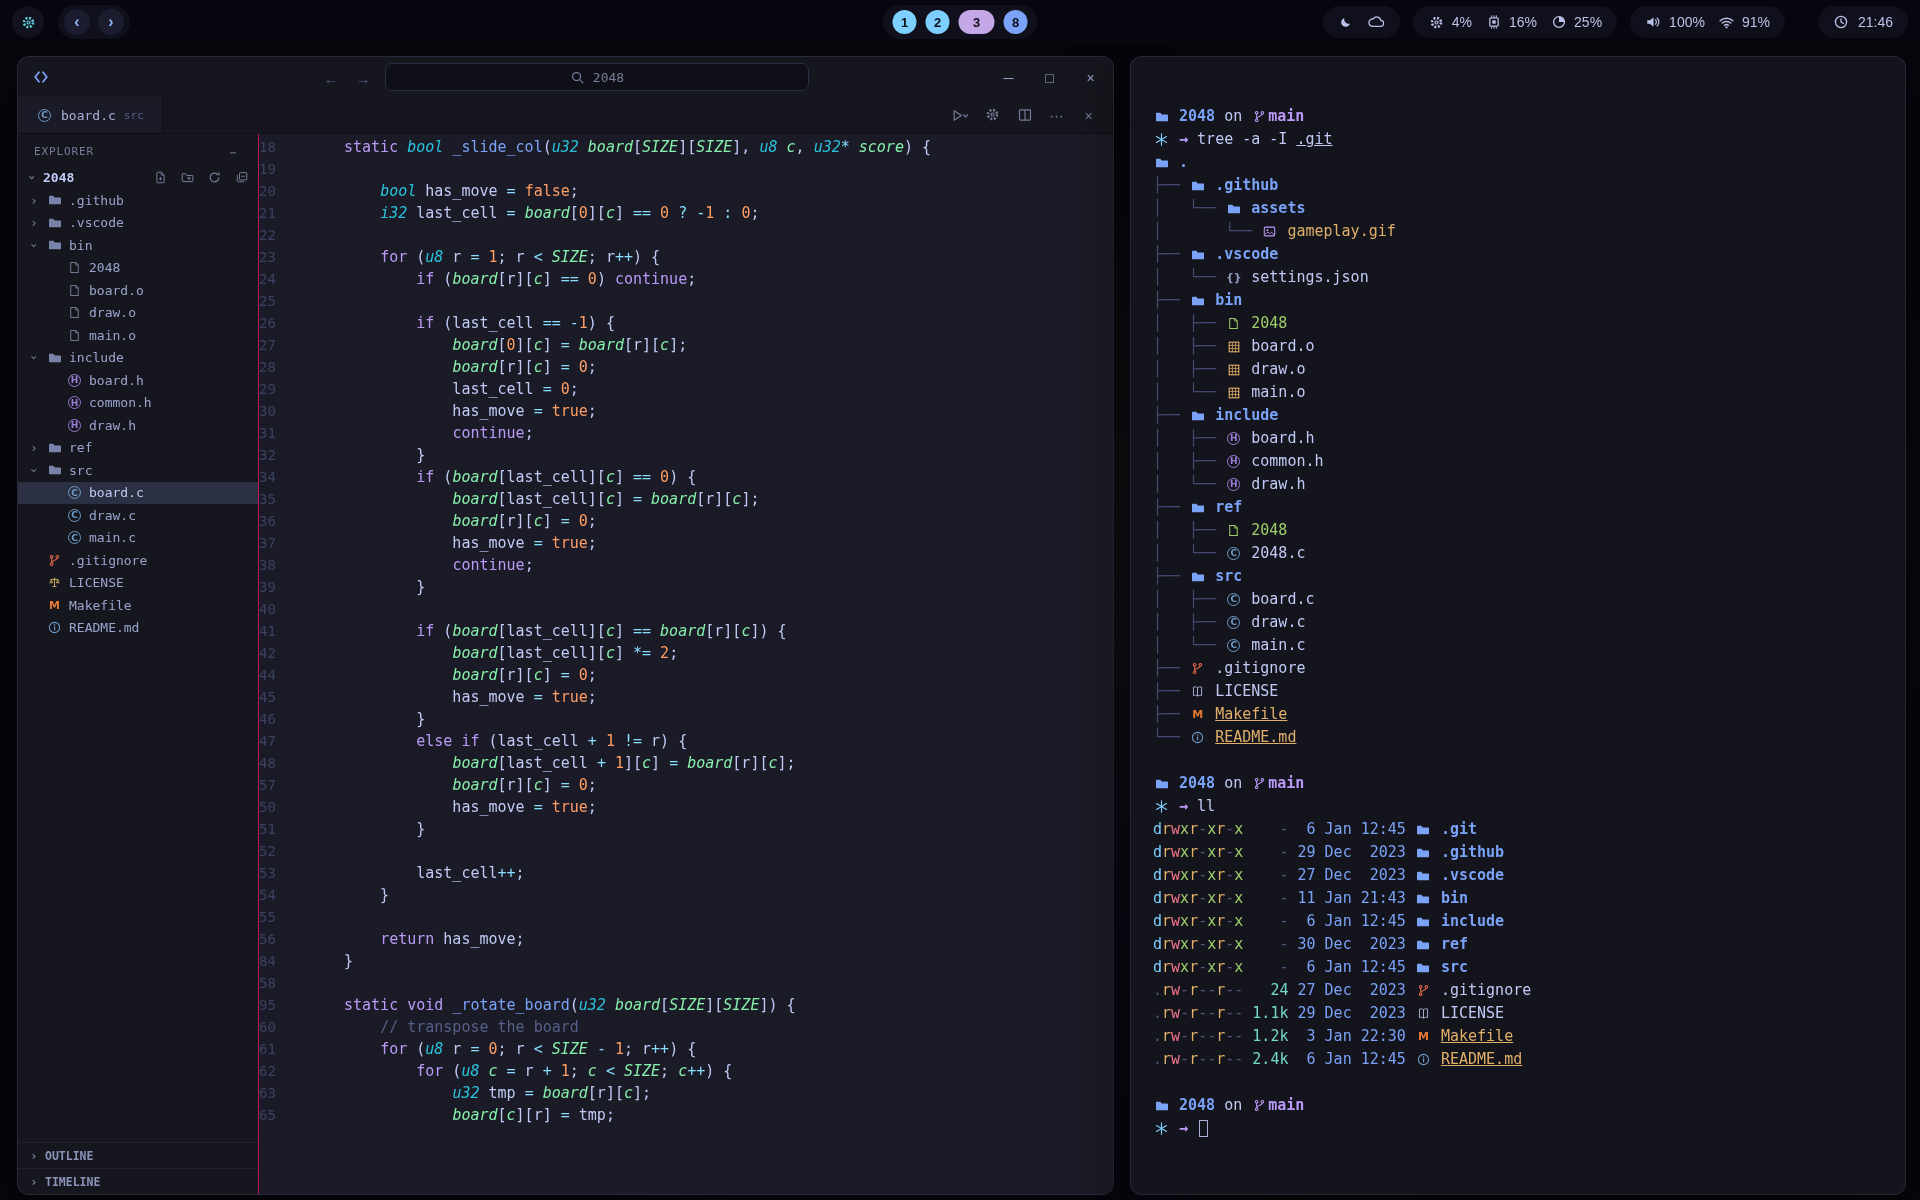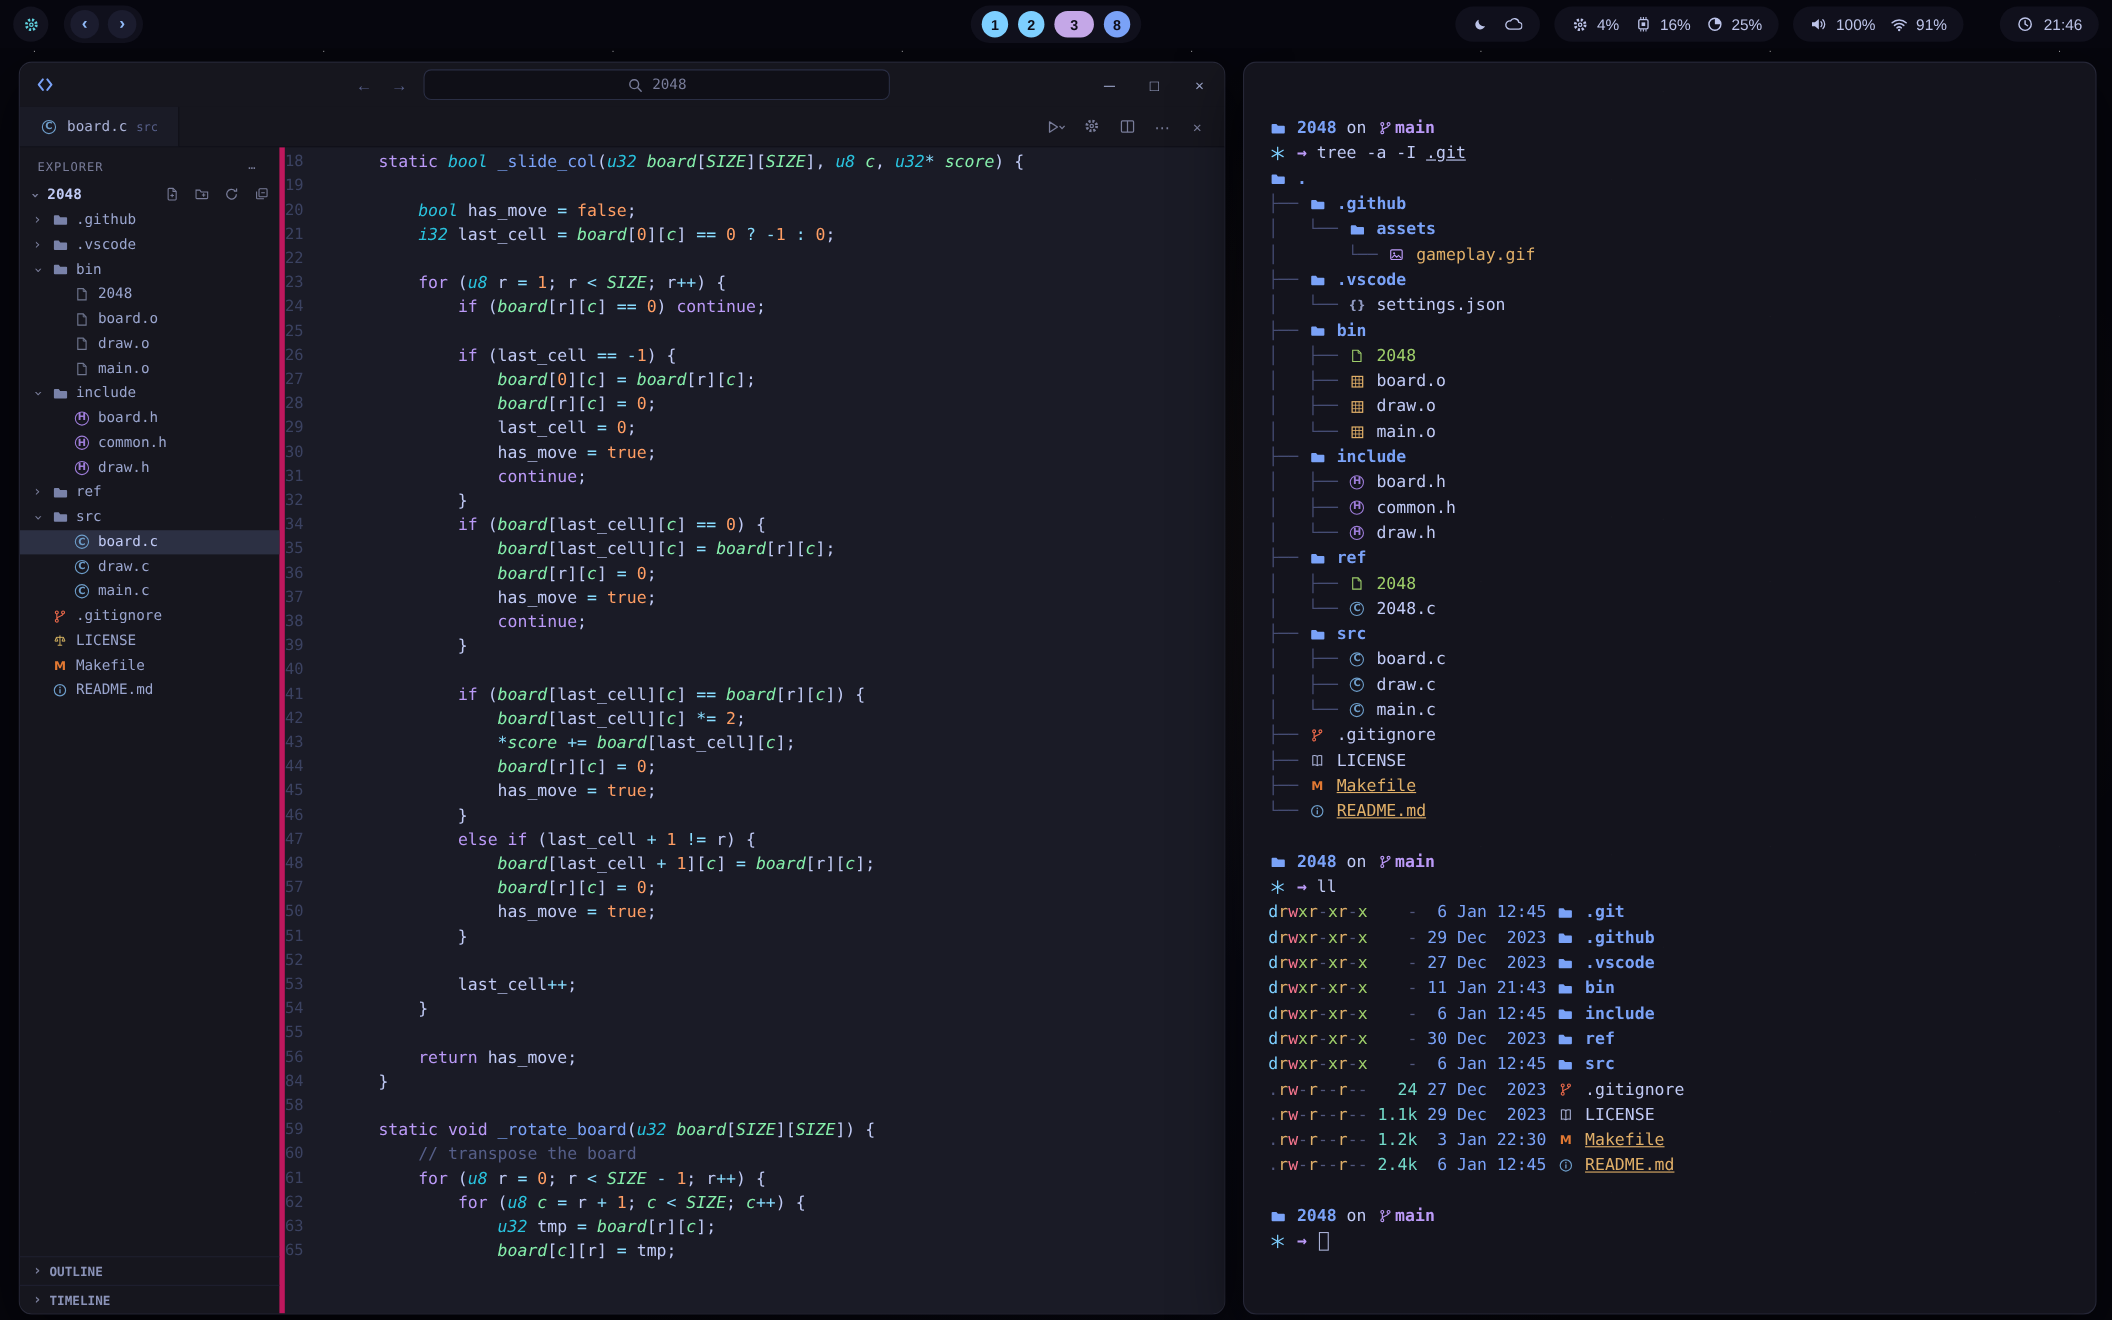--- a/index.html
+++ b/index.html
@@ -47,21 +47,21 @@
 .navarrows{display:flex;gap:15px;color:#565f89;font-size:15px}
 .searchbox{width:424px;height:28px;background:#0f0f17;border:1px solid #2a2e44;border-radius:7px;display:flex;align-items:center;justify-content:center;gap:7px;color:#787c99;font:13px "DejaVu Sans Mono",monospace}
 .wincontrols{margin-left:auto;display:flex;gap:24px;color:#9aa3c7;font-size:14px}
 .tabbar{height:37px;background:#16161e;display:flex;align-items:stretch;border-bottom:1px solid #0f0f17;flex:0 0 auto;padding-right:16px}
 .tab{display:flex;align-items:center;gap:8px;padding:0 18px;background:#1a1b26;color:#a9b1d6;font:13px "DejaVu Sans Mono",monospace;border-right:1px solid #0f0f17}
 .tabpath{color:#565f89;font-size:11px}
 .tabactions{margin-left:auto;display:flex;align-items:center;gap:15px;color:#787c99;font-size:14px}
 .emain{flex:1;display:flex;min-height:0}
 
 
-.sidebar{width:241px;background:#16161e;display:flex;flex-direction:column;font-family:"DejaVu Sans Mono",monospace;border-right:5px solid #be185d;flex:0 0 auto}
+.sidebar{width:241px;background:#16161e;display:flex;flex-direction:column;font-family:"DejaVu Sans Mono",monospace;border-right:1px solid #be185d;flex:0 0 auto}
 .sb-head{display:flex;align-items:center;justify-content:space-between;padding:10px 16px 8px;color:#787c99;font-size:11px;letter-spacing:.08em}
 .sb-root{display:flex;align-items:center;gap:5px;padding:3px 8px 4px;color:#c0caf5;font-weight:bold;font-size:13px}
 .rootactions{margin-left:auto;display:flex;gap:10px;color:#787c99}
 .chev{width:12px;color:#787c99;font-size:13px;display:inline-flex;justify-content:center;flex:0 0 auto}
 .chev.open{transform:rotate(90deg)}
 .chev.hidden{visibility:hidden}
 .titem{display:flex;align-items:center;gap:6px;height:22.5px;font-size:13px;color:#9aa5ce;cursor:default}
 .titem.sel{background:#2c3043;color:#c0caf5}
 .tl{white-space:nowrap}
 .sb-bottom{margin-top:auto}
@@ -609,24 +609,20 @@
         </div>
         <div class="cline">
           <span class="lnum">41</span>
           <span class="ctext">        <span class="kw">if</span> (<span class="par">board</span>[last_cell][<span class="par">c</span>] <span class="op">==</span> <span class="par">board</span>[r][<span class="par">c</span>]) {</span>
         </div>
         <div class="cline">
           <span class="lnum">42</span>
           <span class="ctext">            <span class="par">board</span>[last_cell][<span class="par">c</span>] <span class="op">*=</span> <span class="num">2</span>;</span>
         </div>
         <div class="cline">
-          <span class="lnum">43</span>
-          <span class="ctext">            <span class="op">*</span><span class="par">score</span> <span class="op">+=</span> <span class="par">board</span>[last_cell][<span class="par">c</span>];</span>
-        </div>
-        <div class="cline">
           <span class="lnum">44</span>
           <span class="ctext">            <span class="par">board</span>[r][<span class="par">c</span>] <span class="op">=</span> <span class="num">0</span>;</span>
         </div>
         <div class="cline">
           <span class="lnum">45</span>
           <span class="ctext">            has_move <span class="op">=</span> <span class="num">true</span>;</span>
         </div>
         <div class="cline">
           <span class="lnum">46</span>
           <span class="ctext">        }</span>
@@ -673,21 +669,21 @@
         </div>
         <div class="cline">
           <span class="lnum">84</span>
           <span class="ctext">}</span>
         </div>
         <div class="cline">
           <span class="lnum">58</span>
           <span class="ctext"></span>
         </div>
         <div class="cline">
-          <span class="lnum">59</span>
+          <span class="lnum">95</span>
           <span class="ctext"><span class="kw">static</span> <span class="kw">void</span> <span class="fn">_rotate_board</span>(<span class="ty">u32</span> <span class="par">board</span>[<span class="par">SIZE</span>][<span class="par">SIZE</span>]) {</span>
         </div>
         <div class="cline">
           <span class="lnum">60</span>
           <span class="ctext">    <span class="cmt">// transpose the board</span></span>
         </div>
         <div class="cline">
           <span class="lnum">61</span>
           <span class="ctext">    <span class="kw">for</span> (<span class="ty">u8</span> r <span class="op">=</span> <span class="num">0</span>; r <span class="op">&lt;</span> <span class="par">SIZE</span> <span class="op">-</span> <span class="num">1</span>; r<span class="op">++</span>) {</span>
         </div>

